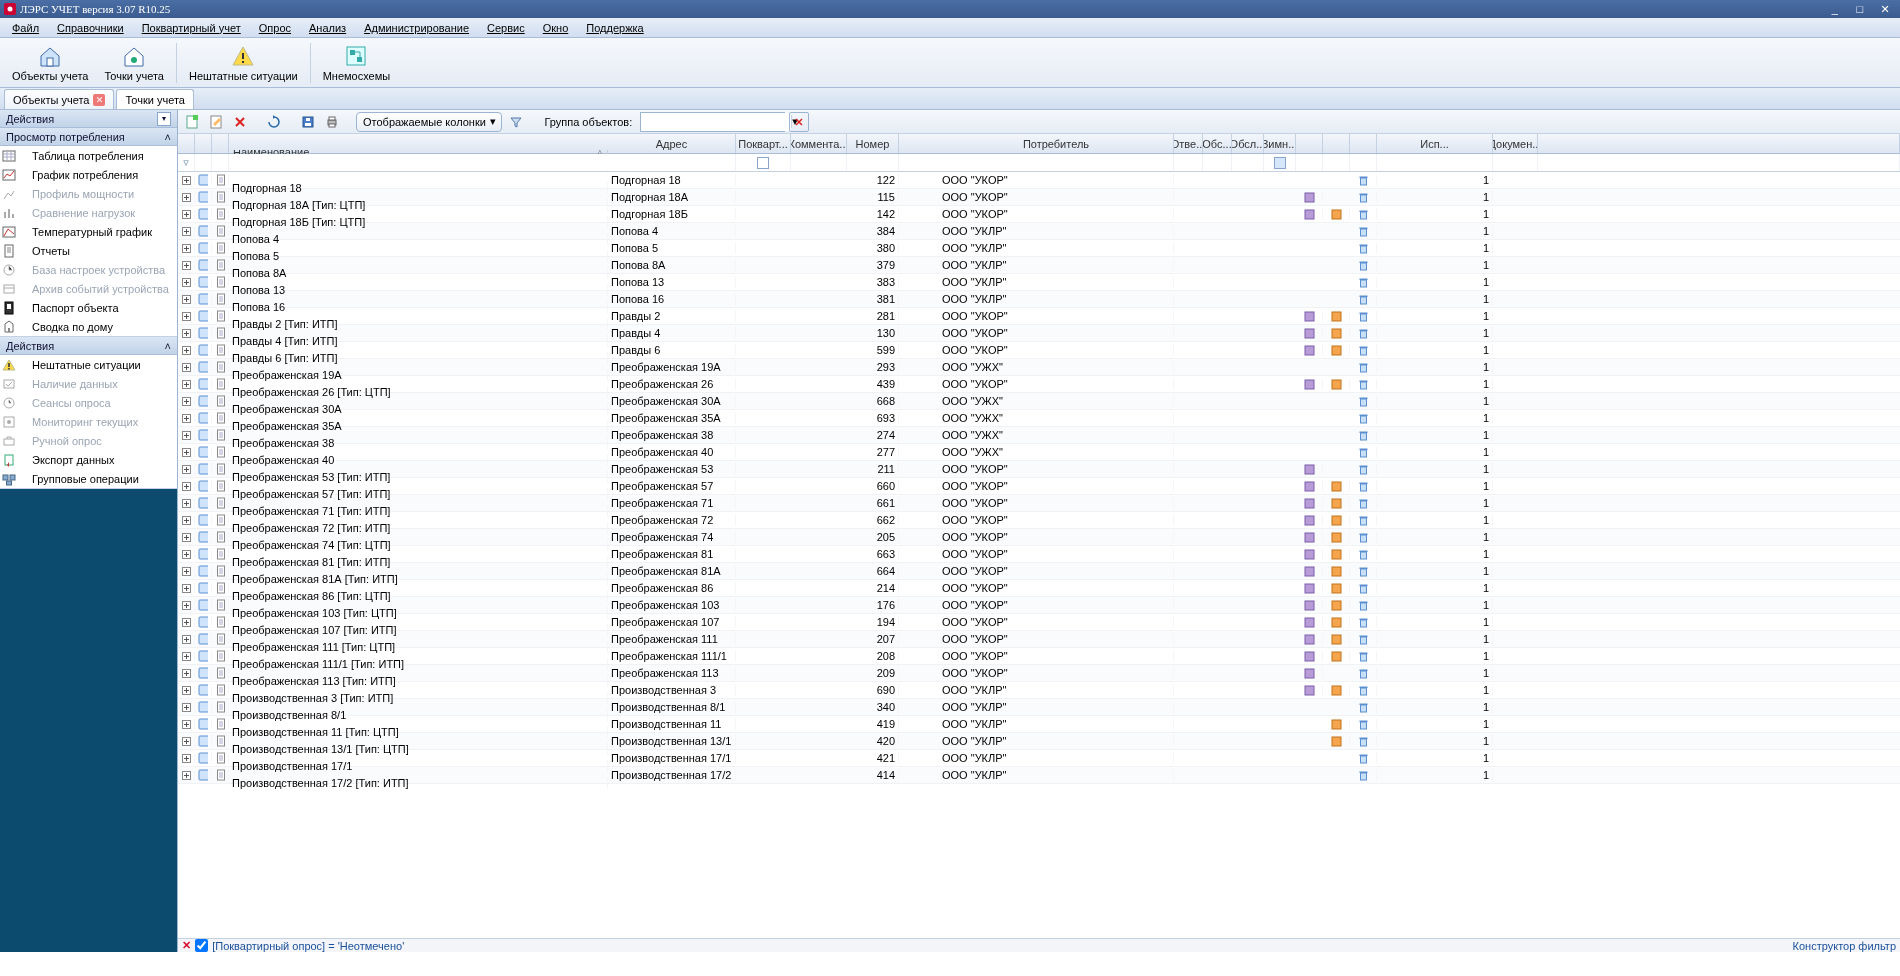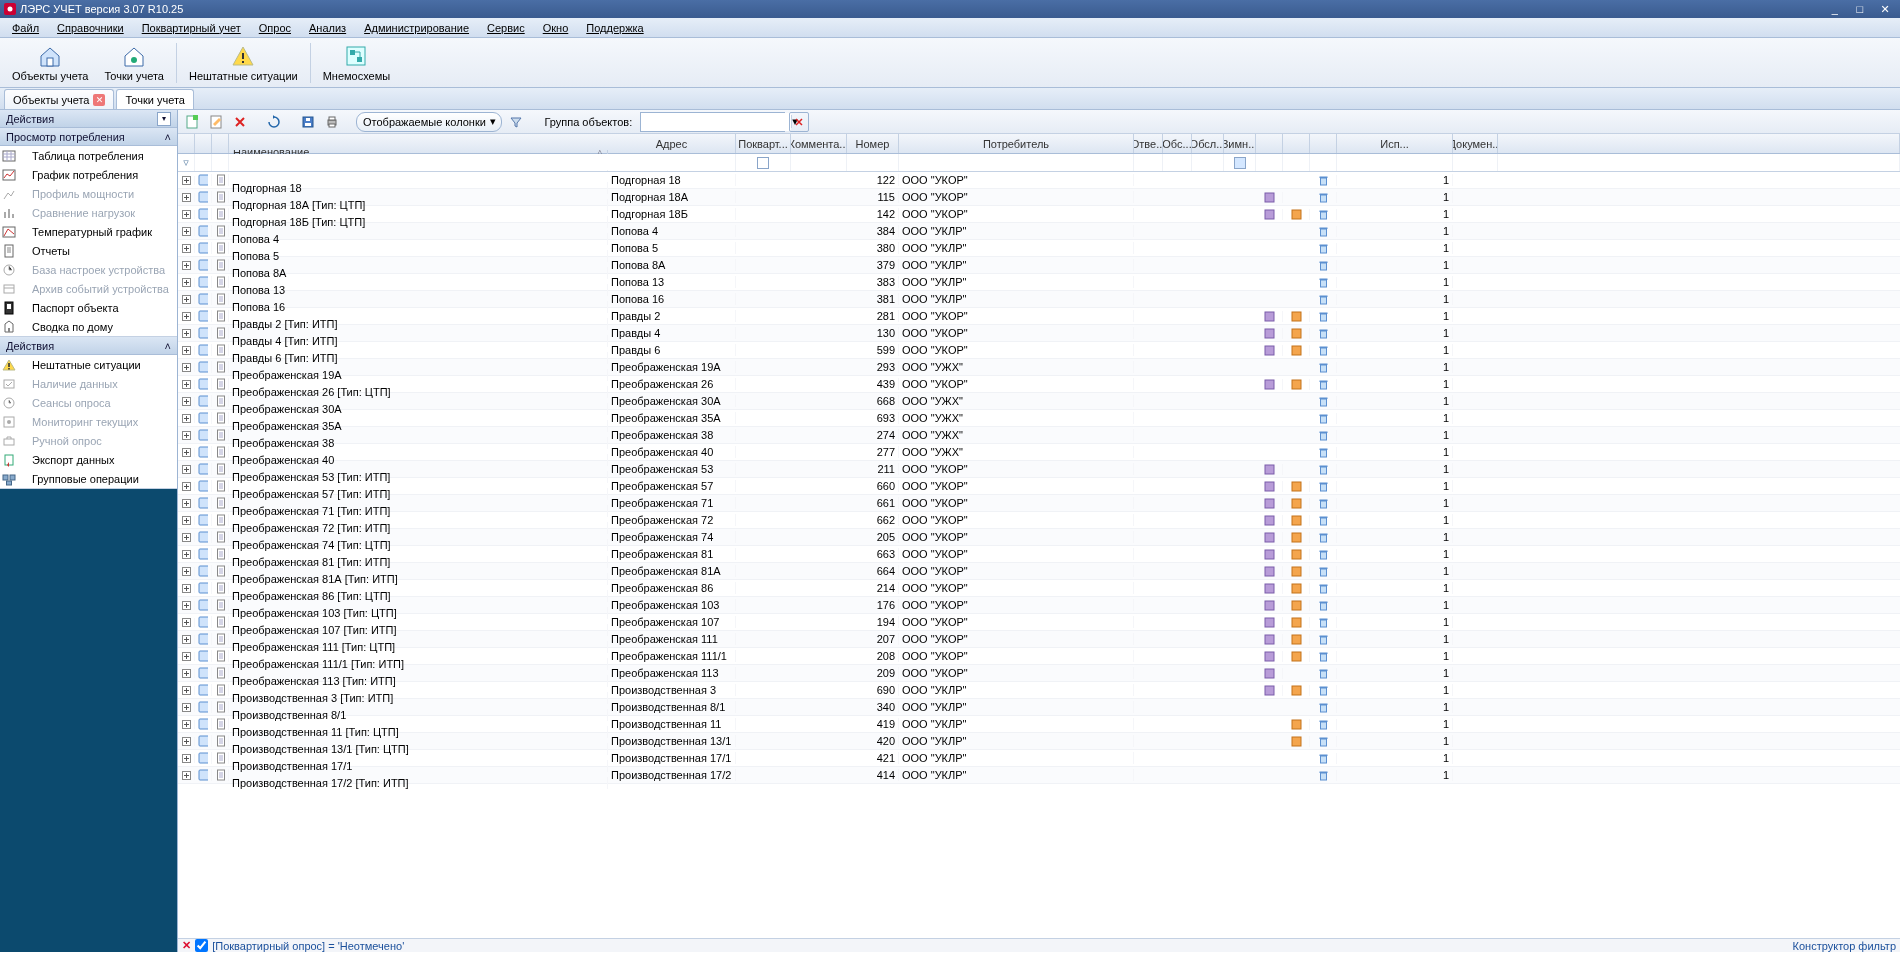--- a/index.html
+++ b/index.html
@@ -1,21 +1,21 @@
 <!DOCTYPE html>
 <html><head>
 <meta charset="utf-8">
 <style>
 * { margin: 0; padding: 0; box-sizing: border-box; font-family: "Segoe UI", Tahoma, sans-serif; font-size: 11px; }
 html, body { width: 1900px; height: 976px; overflow: hidden; background: #fff; }
 
 
 .titlebar { height: 18px; background: linear-gradient(#4a6ea5,#3a5b8f); display: flex; align-items: center; color: #fff; padding: 0 4px; }
 .titlebar .app-icon { width: 12px; height: 12px; margin-right: 4px; }
-.titlebar .title { flex: 1; }
+.titlebar .title { flex: 1; font-family: Liberation Serif, serif; }
 .titlebar .win-btns span { display: inline-block; width: 22px; text-align: center; }
 
 
 .menubar { height: 20px; background: linear-gradient(#e6eef8,#d1deef); border-bottom: 1px solid #a9bdd8; display: flex; align-items: center; padding: 0 4px; gap: 2px; text-decoration: underline; }
 .menubar span { padding: 2px 8px; cursor: default; }
 
 
 .bigbar { height: 50px; background: linear-gradient(#f5f8fc,#e6ecf5); border-bottom: 1px solid #a9bdd8; display: flex; align-items: center; padding: 2px 4px; gap: 0; }
 .bigbar .bigbtn { width: auto; min-width: 70px; height: 46px; display: flex; flex-direction: column; align-items: center; justify-content: center; padding: 0 8px; gap: 2px; cursor: default; }
 .bigbar .bigbtn .ic { width: 24px; height: 24px; display: flex; align-items: center; justify-content: center; }
@@ -23,21 +23,21 @@
 
 
 .tabsrow { height: 22px; background: linear-gradient(#e6eef8,#d1deef); border-bottom: 1px solid #a9bdd8; display: flex; align-items: flex-end; padding: 0 4px; }
 .tab { height: 20px; padding: 2px 8px; border: 1px solid #a9bdd8; border-bottom: none; background: linear-gradient(#fdfdfe,#eef3fa); border-radius: 3px 3px 0 0; margin-right: 2px; display: flex; align-items: center; gap: 4px; }
 .tab.active { background: #fff; }
 .tab .close { width: 12px; height: 12px; display: inline-flex; align-items: center; justify-content: center; font-size: 9px; }
 
 
 .toolrow { height: 24px; background: linear-gradient(#f5f8fc,#e6ecf5); border-bottom: 1px solid #c4d1e3; display: flex; align-items: center; padding: 0 4px; gap: 4px; }
 .toolrow .iconbtn { width: 20px; height: 20px; display: inline-flex; align-items: center; justify-content: center; cursor: default; border-radius: 2px; }
-.toolrow .dropdown { height: 20px; padding: 0 6px; border: 1px solid #9cb4d3; background: linear-gradient(#fff,#e8eff7); display: inline-flex; align-items: center; gap: 4px; border-radius: 9px; }
+.toolrow .dropdown { height: 20px; padding: 0 6px; border: 1px solid #9cb4d3; background: linear-gradient(#fff,#e8eff7); display: inline-flex; align-items: center; gap: 4px; border-radius: 4px; }
 .toolrow .combo { height: 20px; width: 145px; border: 1px solid #9cb4d3; background: #fff; display: inline-flex; align-items: center; }
 .toolrow .combo input { flex:1; border:none; outline:none; padding:0 4px; height:18px; }
 .toolrow .combo .arrow { width:16px; text-align:center; border-left:1px solid #c4d1e3; }
 .toolrow .label { padding: 0 4px; }
 
 
 .main { display: flex; height: 842px; }
 
 
 .sidebar { width: 178px; background: #0c4a6e; border-right: 1px solid #9cb4d3; display: flex; flex-direction: column; }
@@ -62,21 +62,21 @@
 
 
 .c-exp { width: 17px; justify-content:center; }
 .c-t1 { width: 17px; justify-content:center; }
 .c-t2 { width: 17px; justify-content:center; }
 .c-name { width: 379px; margin-top: 16px; }
 .c-addr { width: 128px; }
 .c-pokv { width: 55px; justify-content:center; }
 .c-comm { width: 56px; }
 .c-num { width: 52px; justify-content:flex-end; text-align:right; }
-.c-cons { width: 235px; }
+.c-cons { width: 235px; margin-left: 40px; }
 .c-otv { width: 29px; }
 .c-obs1 { width: 29px; }
 .c-obs2 { width: 32px; }
 .c-zim { width: 32px; justify-content:center; }
 .c-i1 { width: 27px; justify-content:center; }
 .c-i2 { width: 27px; justify-content:center; }
 .c-i3 { width: 27px; justify-content:center; }
 .c-isp { width: 116px; justify-content:flex-end; text-align:right; }
 .c-doc { width: 45px; }
 .c-rest { flex:1; }

